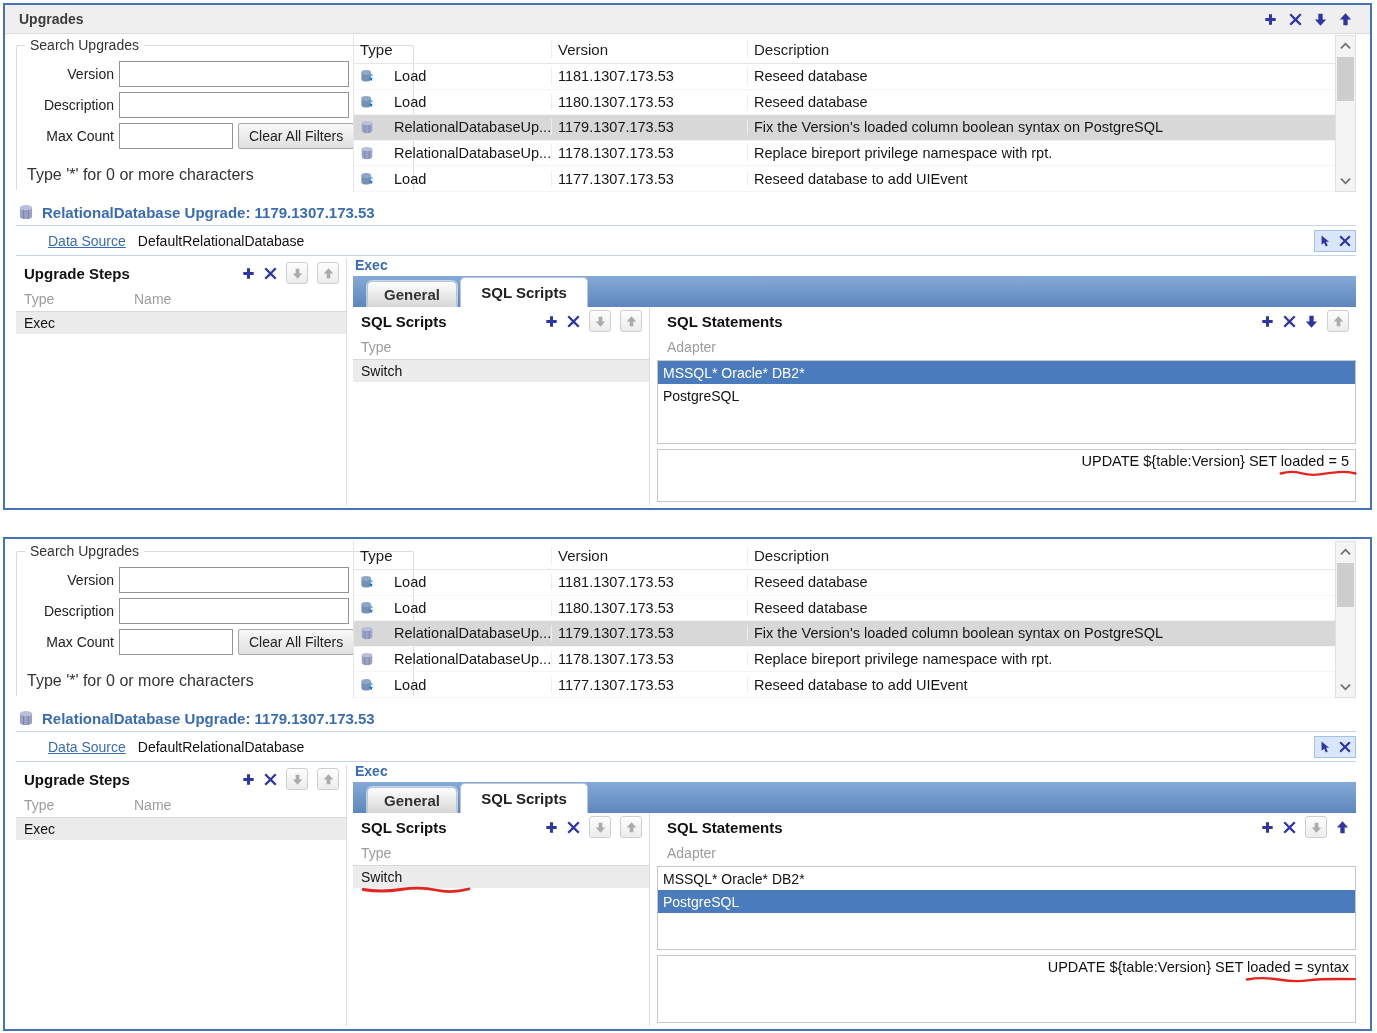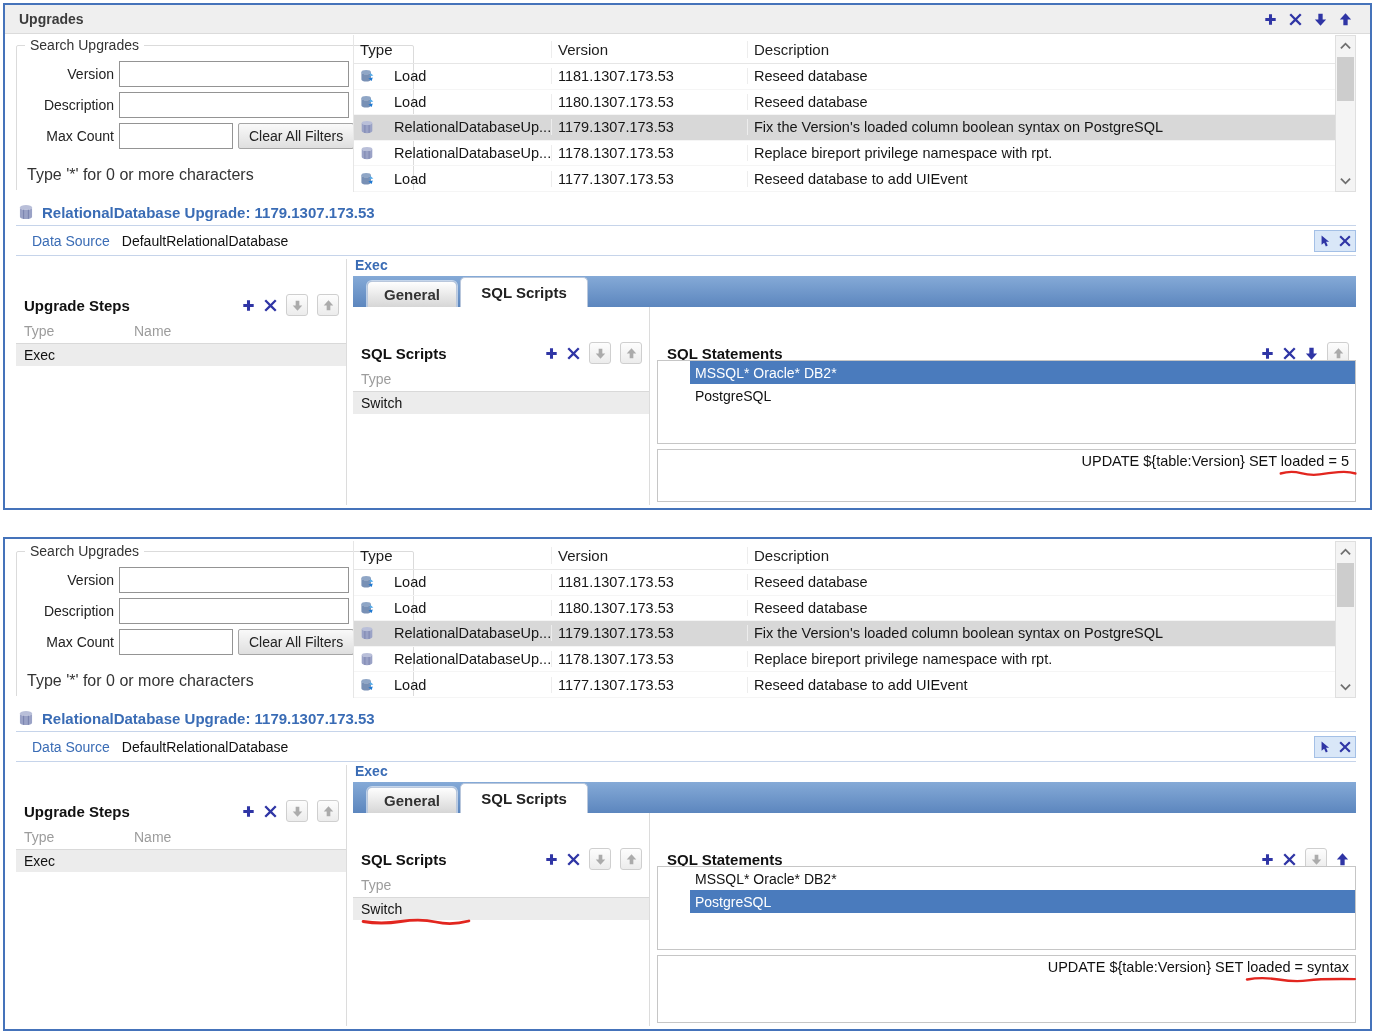--- a/index.html
+++ b/index.html
@@ -46,47 +46,47 @@
   .sarr{position:absolute;left:0;right:0;height:20px;display:flex;align-items:center;justify-content:center;}
   .sarr.top{top:0;} .sarr.bot{bottom:0;}
   .sthumb{position:absolute;top:21px;left:1px;right:1px;height:44px;background:#CDCDCD;}
 
   
   .detail-head{position:absolute;left:13px;top:168px;height:22px;display:flex;align-items:center;gap:8px;}
   .detail-title{font-weight:bold;font-size:15px;color:#3A6CB5;}
   .rule{position:absolute;left:11px;right:14px;height:1px;background:#C6D4EA;}
   .r1{top:192px;} .r2{top:222px;}
   .ds-row{position:absolute;left:11px;right:14px;top:194px;height:27px;display:flex;align-items:center;}
-  .ds-label{margin-left:16px;font-size:14px;color:#3A6CB5;}
+  .ds-label{margin-left:32px;font-size:14px;color:#3A6CB5;text-decoration:underline;}
   .ds-value{flex:1;margin-left:8px;font-size:14px;color:#111;height:22px;line-height:22px;background:#fff;padding-left:4px;}
   .ds-buttons{display:flex;border:1px solid #A4C0E6;background:#D9E7F8;}
   .ds-btn{width:20px;height:20px;display:flex;align-items:center;justify-content:center;}
   .ds-btn .ic{width:12px;height:12px;}
 
   
-  .phead{display:flex;align-items:center;height:28px;padding:0 4px 0 8px;margin-top:32px;}
+  .phead{display:flex;align-items:center;height:28px;padding:0 4px 0 8px;}
   .ptitle{font-weight:bold;font-size:15px;color:#111;}
   .hicons{margin-left:auto;display:flex;align-items:center;gap:9px;padding-right:3px;}
   .pcols{display:flex;height:24px;align-items:center;color:#9C9C9C;font-size:14px;padding-left:8px;}
   .pcols.lined{border-bottom:1px solid #D9D9D9;}
   .prow{display:flex;height:22px;align-items:center;font-size:14px;color:#111;background:#ECECEC;padding-left:8px;}
   .c1{width:110px;}
 
   .steps{position:absolute;left:11px;top:226px;bottom:3px;width:330px;border-right:1px solid #DCDCDC;}
   .exec-label{position:absolute;left:350px;top:224px;font-weight:bold;font-size:14px;color:#3A6CB5;}
 
   
   .tabbar{position:absolute;left:348px;right:14px;top:243px;height:31px;background:linear-gradient(#85AAD7,#5C86BE);padding-left:31px;}
   .tab{position:absolute;bottom:0;display:flex;align-items:center;justify-content:center;font-weight:bold;font-size:15px;color:#333;border:1px solid #B9C7DC;border-bottom:none;border-radius:5px 5px 0 0;box-sizing:border-box;}
   .tab.inactive{left:14px;width:90px;top:5px;background:linear-gradient(#FEFEFE,#D6D6D6);box-shadow:0 0 0 1px rgba(255,255,255,0.55);}
   .tab.active{left:107px;width:128px;top:1px;background:#ffffff;z-index:2;color:#222;}
 
   .scripts{position:absolute;left:348px;top:274px;bottom:3px;width:297px;border-right:1px solid #DCDCDC;box-sizing:border-box;}
   .stmts{position:absolute;left:652px;right:14px;top:274px;bottom:3px;text-align:right;}
-  .alist{position:absolute;left:0;right:0;top:53px;height:82px;border:1px solid #C6C6C6;background:#fff;padding-left:32px;}
+  .alist{position:absolute;left:0;right:0;top:53px;height:82px;border:1px solid #C6C6C6;background:#fff;}
   .arow{height:23px;display:flex;align-items:center;padding-left:5px;font-size:14px;color:#111;}
   .arow.sel{background:#4A7BBD;color:#fff;}
   .sqlbox{position:absolute;left:0;right:0;top:142px;bottom:3px;border:1px solid #C6C6C6;background:#fff;padding:3px 6px;font-size:14.5px;color:#111;box-sizing:border-box;}
 
   .mark{position:relative;display:inline-block;}
   .squiggle{position:absolute;left:-2px;bottom:-9px;height:9px;width:calc(100% + 10px);}
   .sq-switch{position:absolute;left:8px;top:19px;width:110px;height:10px;}
   .prow.switch{position:relative;}
   .clip7{height:8px;overflow:hidden;}
 </style>

